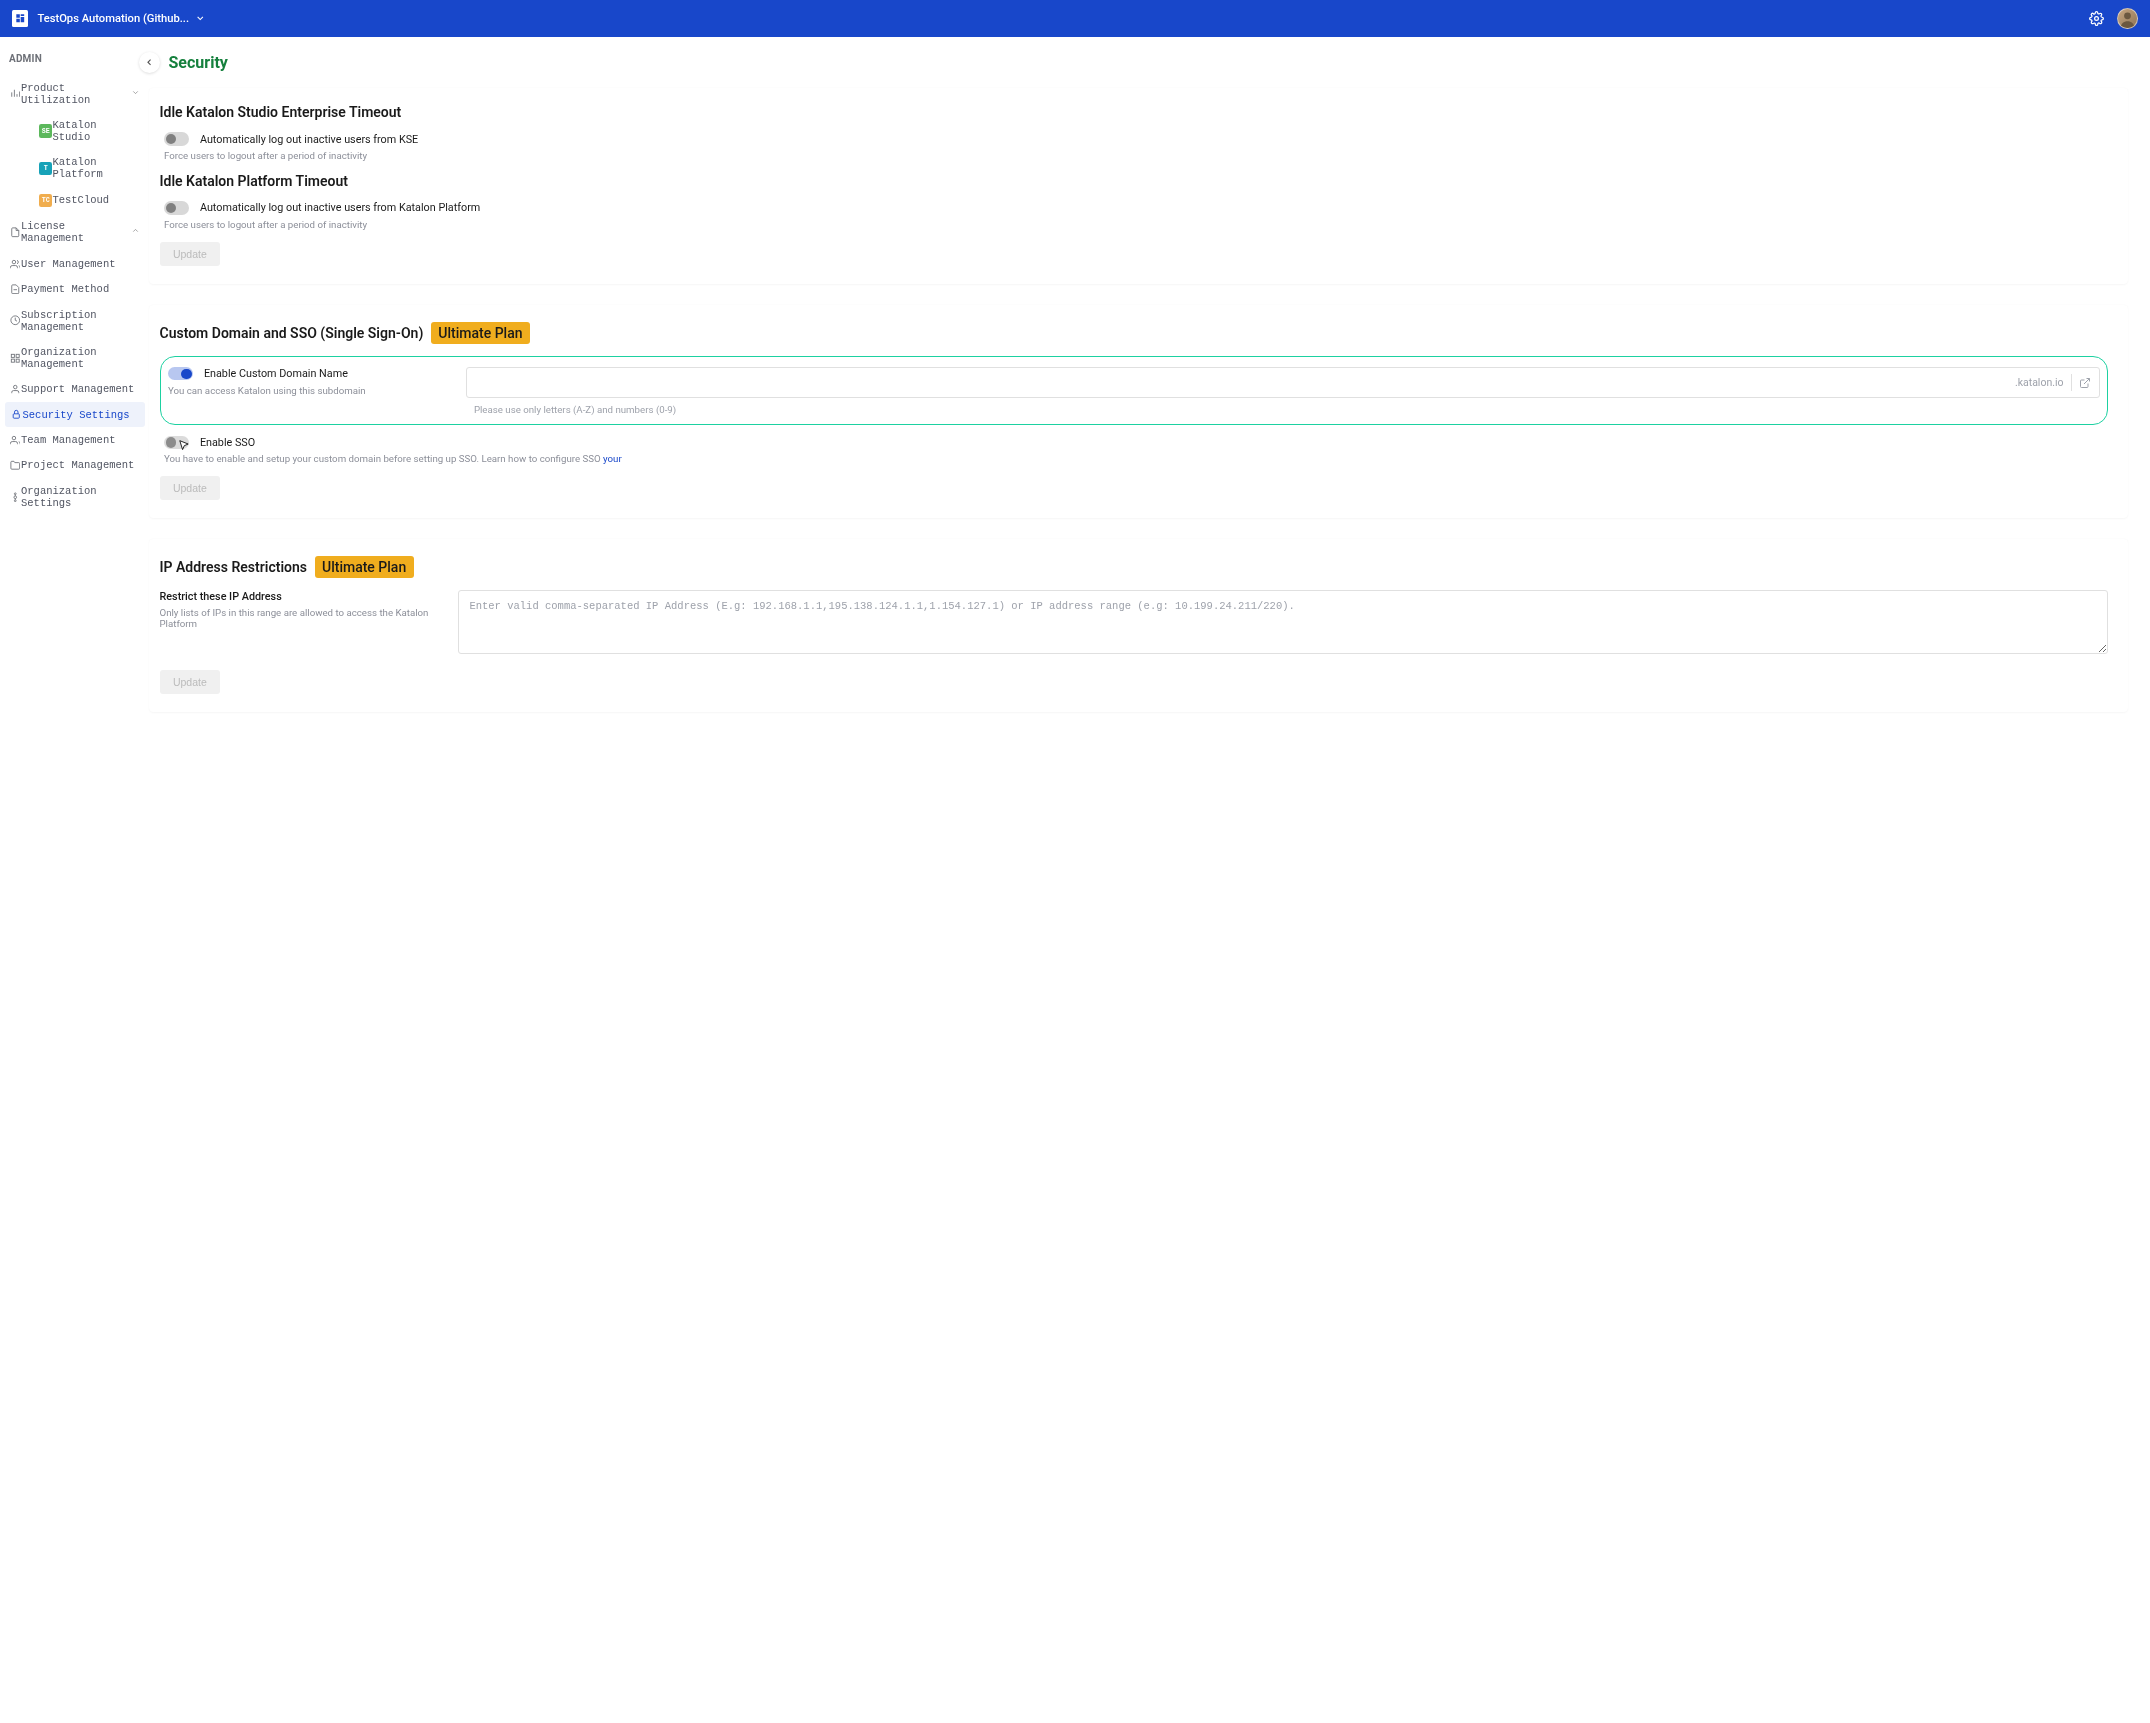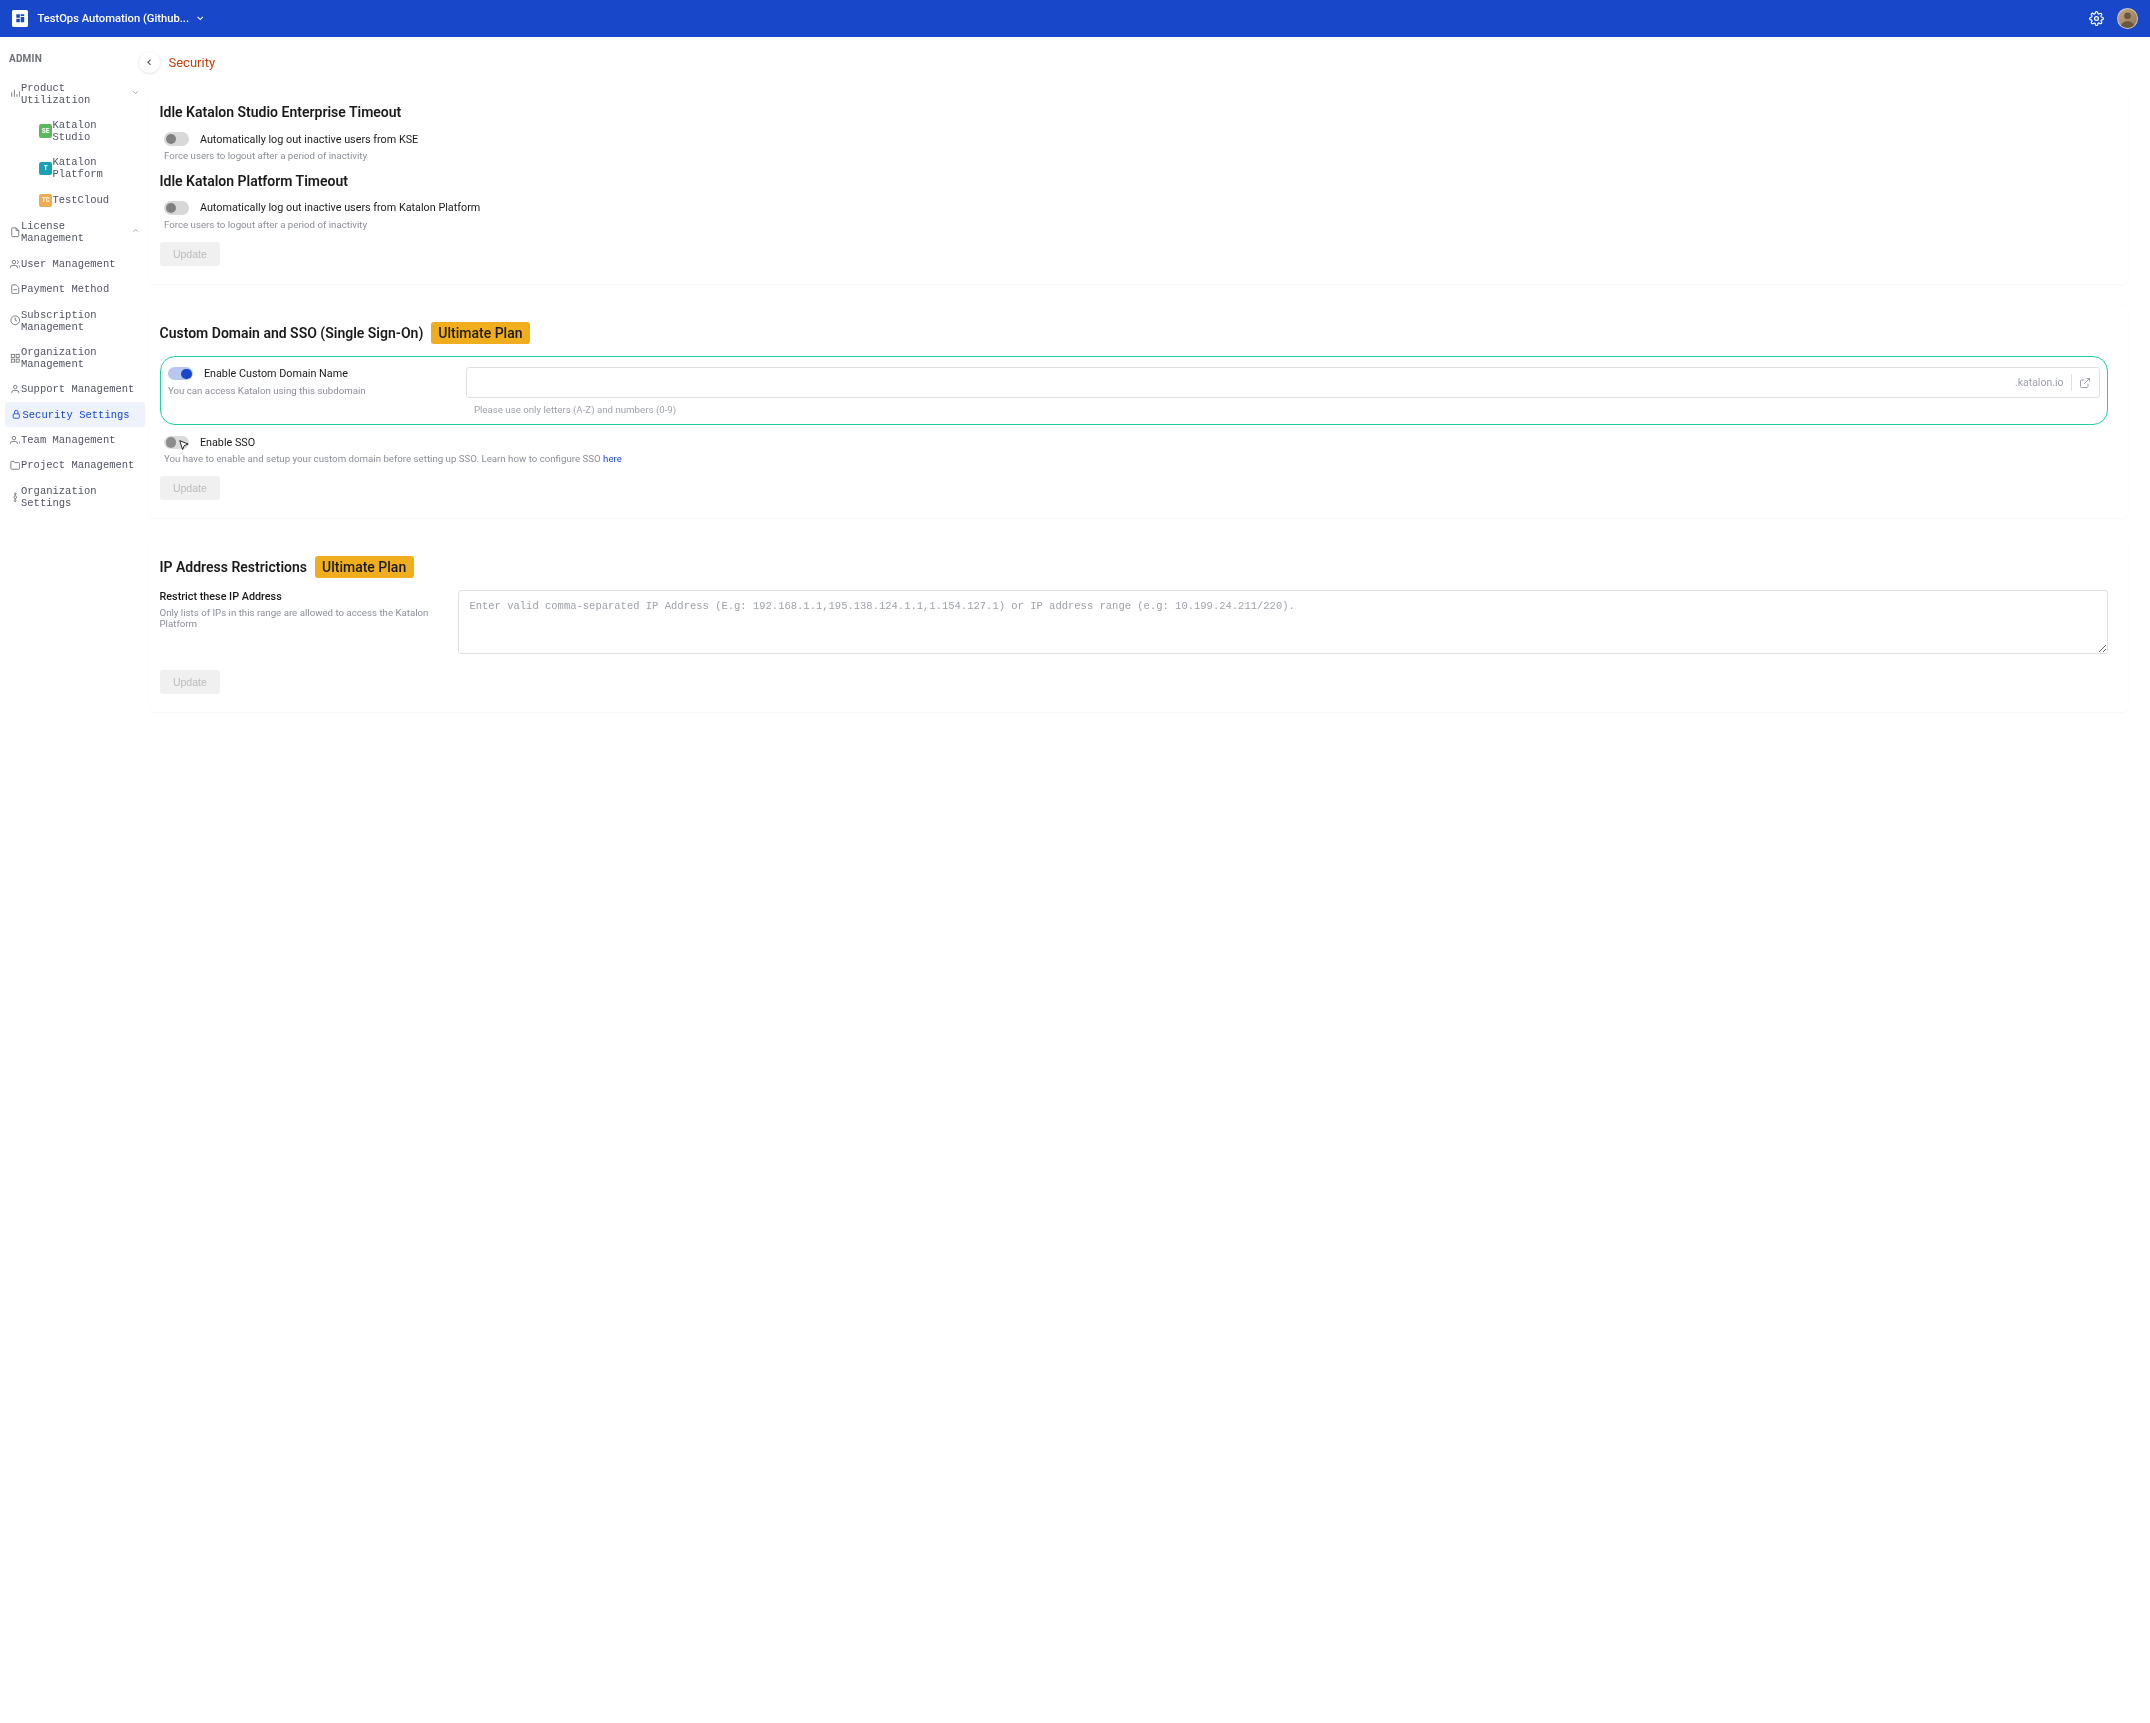--- a/index.html
+++ b/index.html
@@ -22,21 +22,21 @@
 .nav-icon { width: 12px; height: 12px; display: flex; align-items: center; justify-content: center; flex-shrink: 0; color:#6e7178;}
 .nav-item.active .nav-icon { color:#1847ca; }
 .nav-chevron { margin-left: auto; color: #888; }
 .prod-icon { width: 13.4px; height: 13.4px; border-radius: 2.2px; display:flex; align-items:center; justify-content:center; font-size:6.7px; font-weight:700; color:#fff; flex-shrink:0;}
 .prod-icon.ks { background:#5cb85c; }
 .prod-icon.kp { background:#17a2b8; }
 .prod-icon.tc { background:#f0ad4e; }
 .main { flex: 1; background: #fff; }
 .main-header { display: flex; align-items: center; gap: 9px; padding: 15px 0 15px 0; }
 .back-btn { width: 21px; height: 21px; border-radius: 50%; background: #fff; box-shadow: 0 0.7px 3px rgba(0,0,0,0.15); display: flex; align-items: center; justify-content: center; cursor: pointer; margin-left: -10.5px; }
-.page-title { font-size: 13px; font-weight: 400; color: #c2410c; }
+.page-title { font-size: 16px; font-weight: 700; color: #15803d; }
 .content { padding: 0 22.4px 30px 0; }
 .card { background: #fff; border-radius: 4.5px; box-shadow: 0 0.7px 2.2px rgba(0,0,0,0.04); padding: 16.4px 19.4px 18px 10.5px; margin-bottom: 21px; }
 .section-title { font-size: 14px; font-weight: 600; color: #1a1a1a; margin-bottom: 12px; display:flex; align-items:center; gap:7.5px;}
 .toggle-row { display: flex; align-items: center; gap: 10.5px; margin-bottom: 4.5px; position:relative;}
 .toggle { width: 25.4px; height: 13.4px; border-radius: 7.5px; background: #d8d8d8; position: relative; cursor: pointer; flex-shrink:0;}
 .toggle::after { content: ''; width: 10.5px; height: 10.5px; background: #808080; border-radius: 50%; position: absolute; top: 1.5px; left: 1.5px; transition: all .15s; }
 .toggle.on { background: #b8c7f0; }
 .toggle.on::after { background: #1847ca; left: 13.4px; }
 .toggle.disabled { cursor: default; opacity: 0.9; }
 .toggle-label { font-size: 10.8px; color: #1a1a1a; font-weight: 400; }
@@ -291,21 +291,21 @@
         </div>
 
         <div class="toggle-row" style="margin-left:4.5px;">
           <div class="toggle disabled"></div>
           <svg class="cursor-overlay" width="13.4" height="13.4" viewBox="0 0 24 24" fill="#fff" stroke="#000" stroke-width="1.5">
               <path d="M5 3l5 16 3-7 7-3z"></path>
             </svg>
           <span class="toggle-label">Enable SSO</span>
         </div>
         <div class="helper">
-          <span>You have to enable and setup your custom domain before setting up SSO. Learn how to configure SSO </span><a class="link" href="#">here</a>
+          <span>You have to enable and setup your custom domain before setting up SSO. Learn how to configure SSO </span><a class="link" href="#">your</a>
         </div>
 
         <button class="update-btn">Update</button>
       </div>
 
       <div class="card">
         <div class="section-title">
           <span>IP Address Restrictions</span>
           <span class="badge">Ultimate Plan</span>
         </div>

